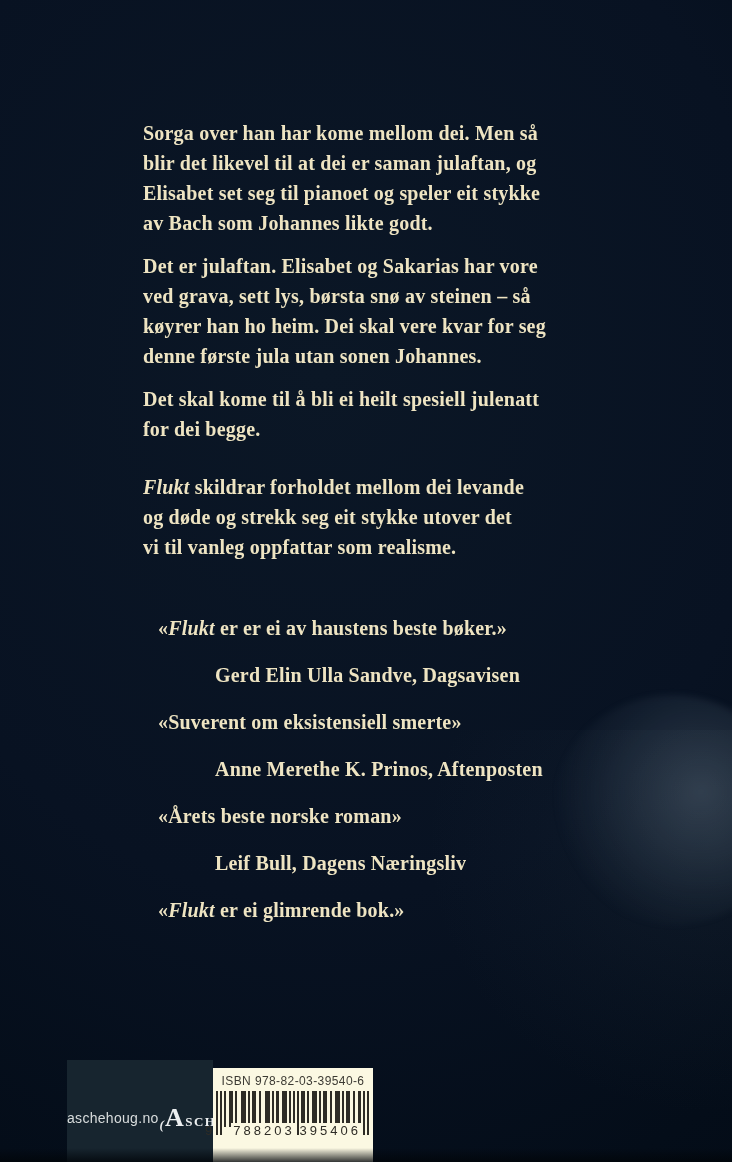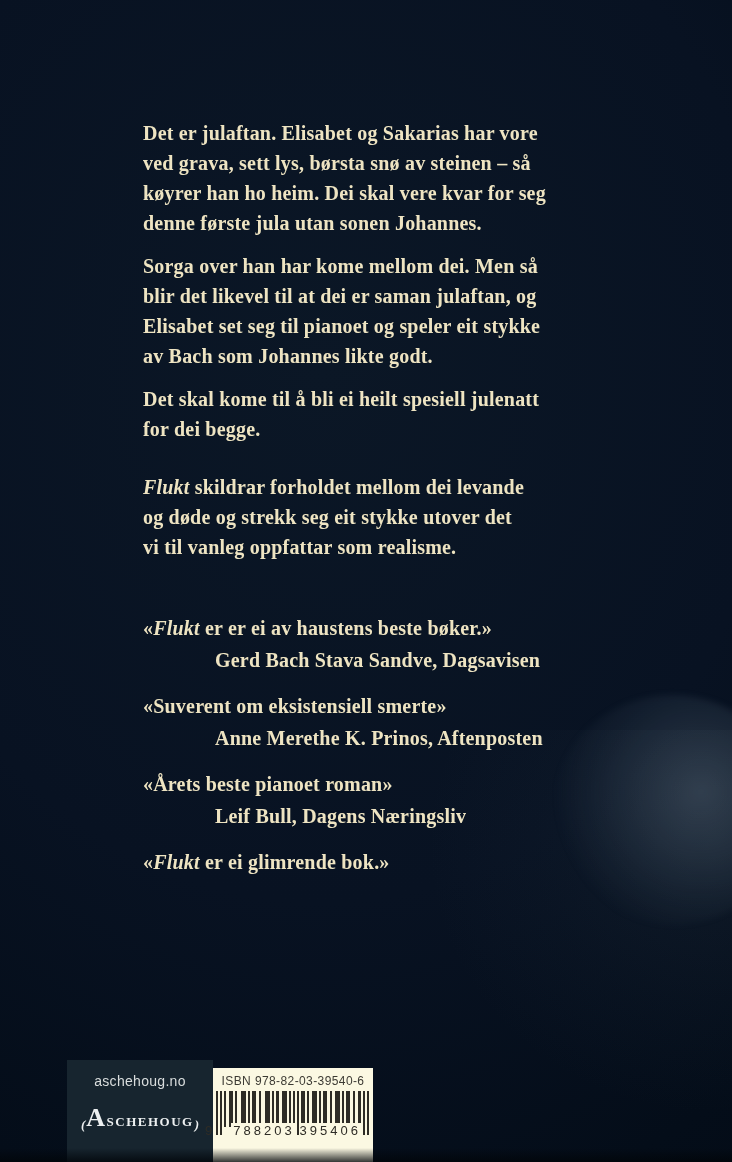--- a/index.html
+++ b/index.html
@@ -26,30 +26,30 @@
   .blurb{
     position:absolute; left:143px; top:118px; width:540px;
     color:#eee4c2;
     font-size:20px; font-weight:bold; line-height:30px;
     letter-spacing:0.2px;
   }
   .para{margin:0 0 13px 0; white-space:pre-line;}
   .para.spaced{margin-top:28px;}
   .quotes{margin-top:50px;}
   .quote{margin:0 0 14px 0; line-height:32px;}
-  .qline{margin:0; white-space:pre-line;}
+  .qline{margin:15px; white-space:pre-line;}
   .attr{margin:0; padding-left:72px;}
   i{}
 
   
   .strip{
     position:absolute; left:67px; top:1060px; width:146px; height:102px;
     background:#17252f;
     color:#e4e8e9;
-    display:flex; flex-direction:column; align-items:center;
+    display:flex; flex-direction:row; align-items:center;
   }
   .site{
     margin-top:13px;
     font-family:"Liberation Sans", sans-serif;
     font-size:14px; color:#d9dddd; letter-spacing:0.3px;
   }
   .logo{
     margin-top:14px;
     font-family:"Liberation Serif", serif;
     color:#eceff0; white-space:nowrap;
@@ -92,45 +92,45 @@
 </style>
 </head>
 <body>
 
 <div class="cover">
 
   <div class="sheen"></div>
   <div class="moon"></div>
 
   <main class="blurb">
+    <p class="para"><i></i><span>Sorga over han har kome mellom dei. Men så
+blir det likevel til at dei er saman julaftan, og
+Elisabet set seg til pianoet og speler eit stykke
+av Bach som Johannes likte godt.</span></p>
     <p class="para"><i></i><span>Det er julaftan. Elisabet og Sakarias har vore
 ved grava, sett lys, børsta snø av steinen – så
 køyrer han ho heim. Dei skal vere kvar for seg
 denne første jula utan sonen Johannes.</span></p>
-    <p class="para"><i></i><span>Sorga over han har kome mellom dei. Men så
-blir det likevel til at dei er saman julaftan, og
-Elisabet set seg til pianoet og speler eit stykke
-av Bach som Johannes likte godt.</span></p>
     <p class="para"><i></i><span>Det skal kome til å bli ei heilt spesiell julenatt
 for dei begge.</span></p>
     <p class="para spaced"><i>Flukt</i><span> skildrar forholdet mellom dei levande
 og døde og strekk seg eit stykke utover det
 vi til vanleg oppfattar som realisme.</span></p>
 
     <section class="quotes">
       <div class="quote">
         <p class="qline"><span>«</span><i>Flukt</i><span> er er ei av haustens beste bøker.»</span></p>
-        <p class="attr">Gerd Bach Stava Sandve, Dagsavisen</p>
+        <p class="attr">Gerd Elin Ulla Sandve, Dagsavisen</p>
       </div>
       <div class="quote">
         <p class="qline"><span>«</span><i></i><span>Suverent om eksistensiell smerte»</span></p>
         <p class="attr">Anne Merethe K. Prinos, Aftenposten</p>
       </div>
       <div class="quote">
-        <p class="qline"><span>«</span><i></i><span>Årets beste pianoet roman»</span></p>
+        <p class="qline"><span>«</span><i></i><span>Årets beste norske roman»</span></p>
         <p class="attr">Leif Bull, Dagens Næringsliv</p>
       </div>
       <div class="quote">
         <p class="qline"><span>«</span><i>Flukt</i><span> er ei glimrende bok.»</span></p>
       </div>
     </section>
   </main>
 
   <footer>
     <div class="strip">

